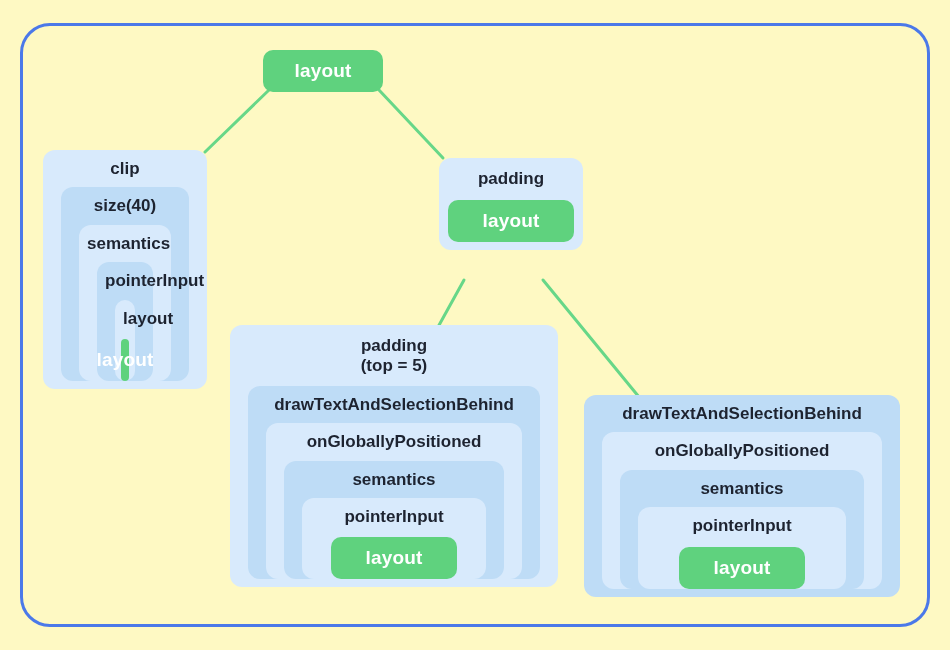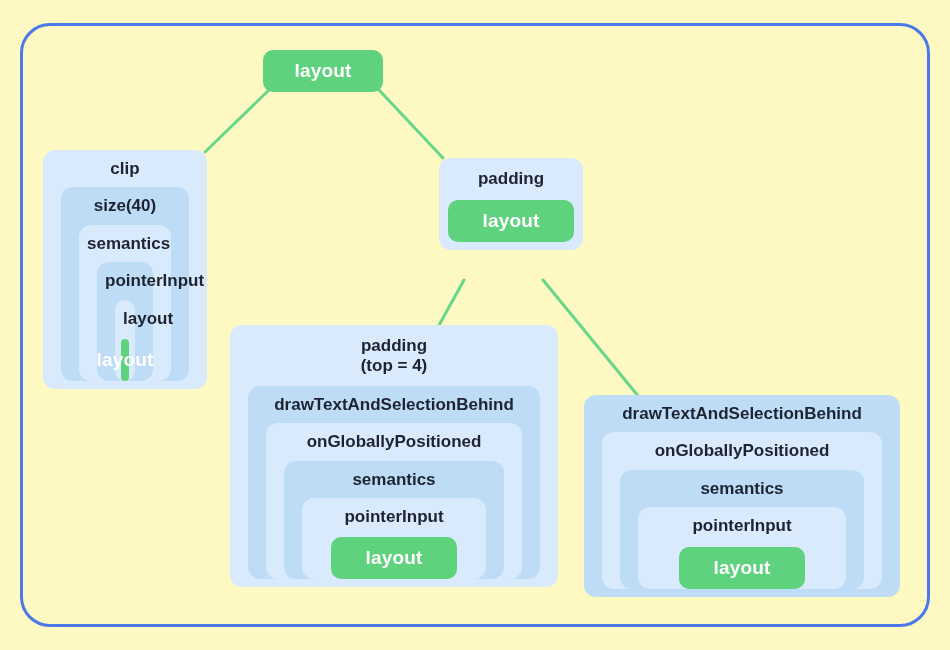--- a/index.html
+++ b/index.html
@@ -74,21 +74,21 @@
   <div class="box light" style="left:439px;top:158px;width:144px;">
     <div class="hd hd2">
       <span>padding</span>
     </div>
     <div class="leaf">layout</div>
   </div>
 
   <div class="box light" style="left:230px;top:325px;width:328px;">
     <div class="hd hd2">
       <span>padding</span>
-      <span class="sub">(top = 4)</span>
+      <span class="sub">(top = 5)</span>
     </div>
     <div class="box dark">
       <div class="hd">drawTextAndSelectionBehind</div>
       <div class="box light">
         <div class="hd">onGloballyPositioned</div>
         <div class="box dark">
           <div class="hd">semantics</div>
           <div class="box light">
             <div class="hd">pointerInput</div>
             <div class="leaf">layout</div>

